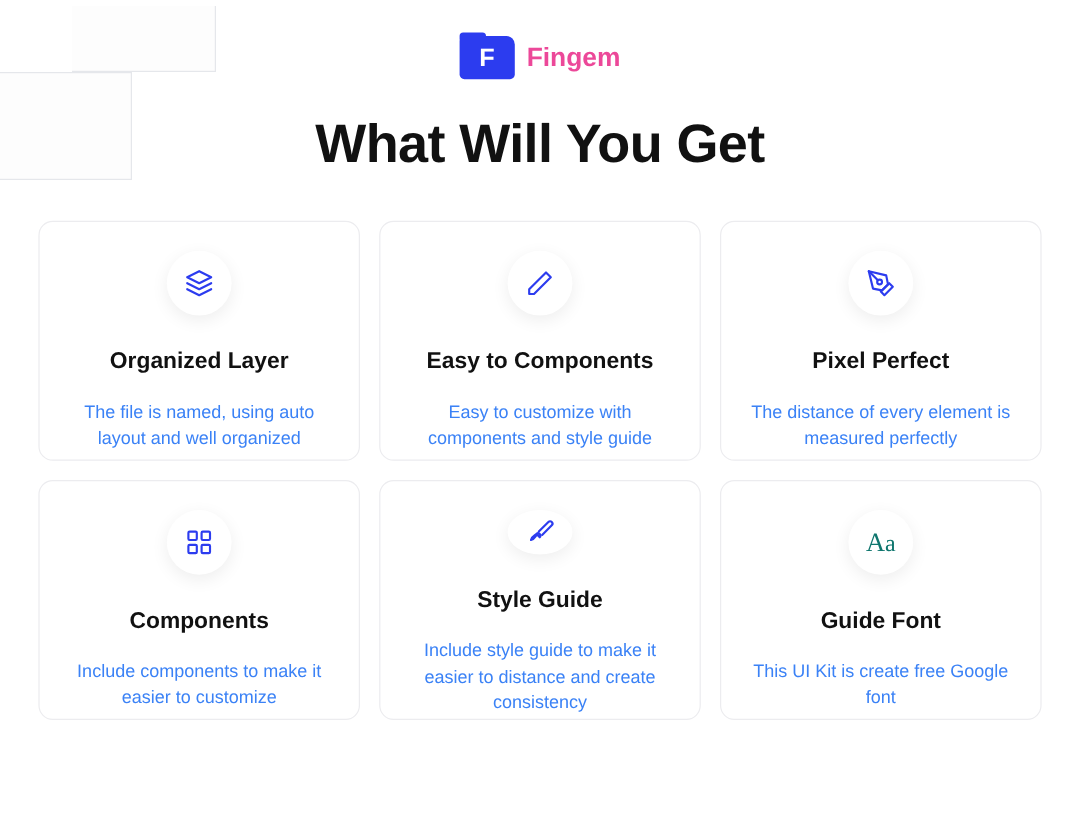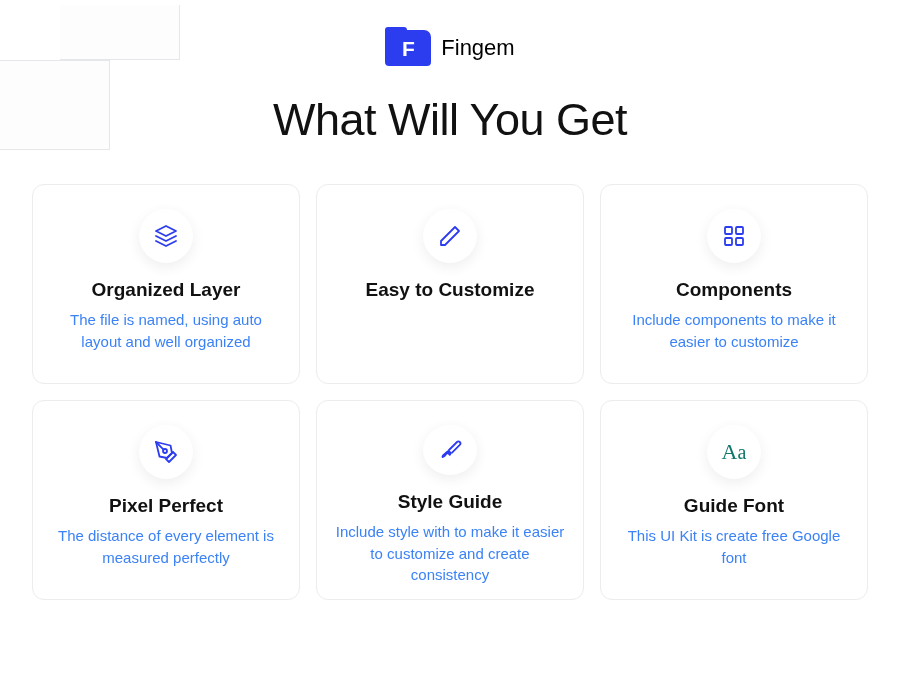--- a/index.html
+++ b/index.html
@@ -55,46 +55,47 @@
   }
   .brand-logo-letter {
     color: #fff;
     font-weight: 700;
     font-size: 21px;
     font-family: Arial, sans-serif;
     position: relative;
     top: 1px;
   }
   .brand-name {
-    color: #000000;
-    font-weight: 400;
+    color: #ec4899;
+    font-weight: 700;
     font-size: 22px;
   }
   .headline {
     font-size: 45px;
-    font-weight: 400;
+    font-weight: 700;
     color: #111111;
     margin-bottom: 38px;
     letter-spacing: -0.5px;
   }
   .grid {
     display: grid;
     grid-template-columns: repeat(3, 268px);
     grid-auto-rows: 200px;
     gap: 16px;
   }
   .card {
     border: 1px solid #ececef;
     border-radius: 12px;
-    padding: 24px 18px 13px 18px;
+    padding: 24px 18px 2px 18px;
     display: flex;
     flex-direction: column;
     align-items: center;
     text-align: center;
     background: #fff;
+    gap: 12px;
   }
   .icon-circle {
     width: 54px;
     height: 54px;
     border-radius: 50%;
     background: #fff;
     box-shadow: 0 4px 14px rgba(0,0,0,0.07);
     display: flex;
     align-items: center;
     justify-content: center;
@@ -150,58 +151,59 @@
       <div class="card-title">Organized Layer</div>
       <div class="card-desc">The file is named, using auto layout and well organized</div>
     </div>
 
     <div class="card">
       <div class="icon-circle">
         <svg viewBox="0 0 24 24">
             <path d="M17 3l4 4L7 21H3v-4L17 3z"></path>
           </svg>
       </div>
-      <div class="card-title">Easy to Customize</div>
+      <div class="card-title">Easy to Components</div>
+      <div class="card-desc">Easy to customize with components and style guide</div>
+    </div>
+
+    <div class="card">
+      <div class="icon-circle">
+        <svg viewBox="0 0 24 24">
+            <path d="M12 19l7-7 3 3-7 7-3-3z"></path>
+            <path d="M18 13l-1.5-7.5L2 2l3.5 14.5L13 18l5-5z"></path>
+            <path d="M2 2l7.586 7.586"></path>
+            <circle cx="11" cy="11" r="2"></circle>
+          </svg>
+      </div>
+      <div class="card-title">Pixel Perfect</div>
+      <div class="card-desc">The distance of every element is measured perfectly</div>
     </div>
 
     <div class="card">
       <div class="icon-circle">
         <svg viewBox="0 0 24 24">
             <rect x="3" y="3" width="7" height="7" rx="1"></rect>
             <rect x="14" y="3" width="7" height="7" rx="1"></rect>
             <rect x="3" y="14" width="7" height="7" rx="1"></rect>
             <rect x="14" y="14" width="7" height="7" rx="1"></rect>
           </svg>
       </div>
       <div class="card-title">Components</div>
       <div class="card-desc">Include components to make it easier to customize</div>
     </div>
 
     <div class="card">
       <div class="icon-circle">
         <svg viewBox="0 0 24 24">
-            <path d="M12 19l7-7 3 3-7 7-3-3z"></path>
-            <path d="M18 13l-1.5-7.5L2 2l3.5 14.5L13 18l5-5z"></path>
-            <path d="M2 2l7.586 7.586"></path>
-            <circle cx="11" cy="11" r="2"></circle>
-          </svg>
-      </div>
-      <div class="card-title">Pixel Perfect</div>
-      <div class="card-desc">The distance of every element is measured perfectly</div>
-    </div>
-
-    <div class="card">
-      <div class="icon-circle">
-        <svg viewBox="0 0 24 24">
             <path d="M9.5 14.5c-1.5 1.5-2 4-5 4.5 0.5-3 3-3.5 4.5-5 .8-.8 2-.8 2.8 0 .8.8.8 2 0 2.8l-2.3-2.3z"></path>
             <path d="M11 12l8-8c.8-.8 2-.8 2.8 0 .8.8.8 2 0 2.8l-8 8"></path>
           </svg>
       </div>
       <div class="card-title">Style Guide</div>
-      <div class="card-desc">Include style with to make it easier to customize and create consistency</div>
+      <div class="card-desc">Include style guide to make it easier to distance and create consistency</div>
     </div>
 
     <div class="card">
       <div class="icon-circle">
         <span class="aa-text"><span class="big">A</span>a</span>
       </div>
       <div class="card-title">Guide Font</div>
       <div class="card-desc">This UI Kit is create free Google font</div>
     </div>
 

